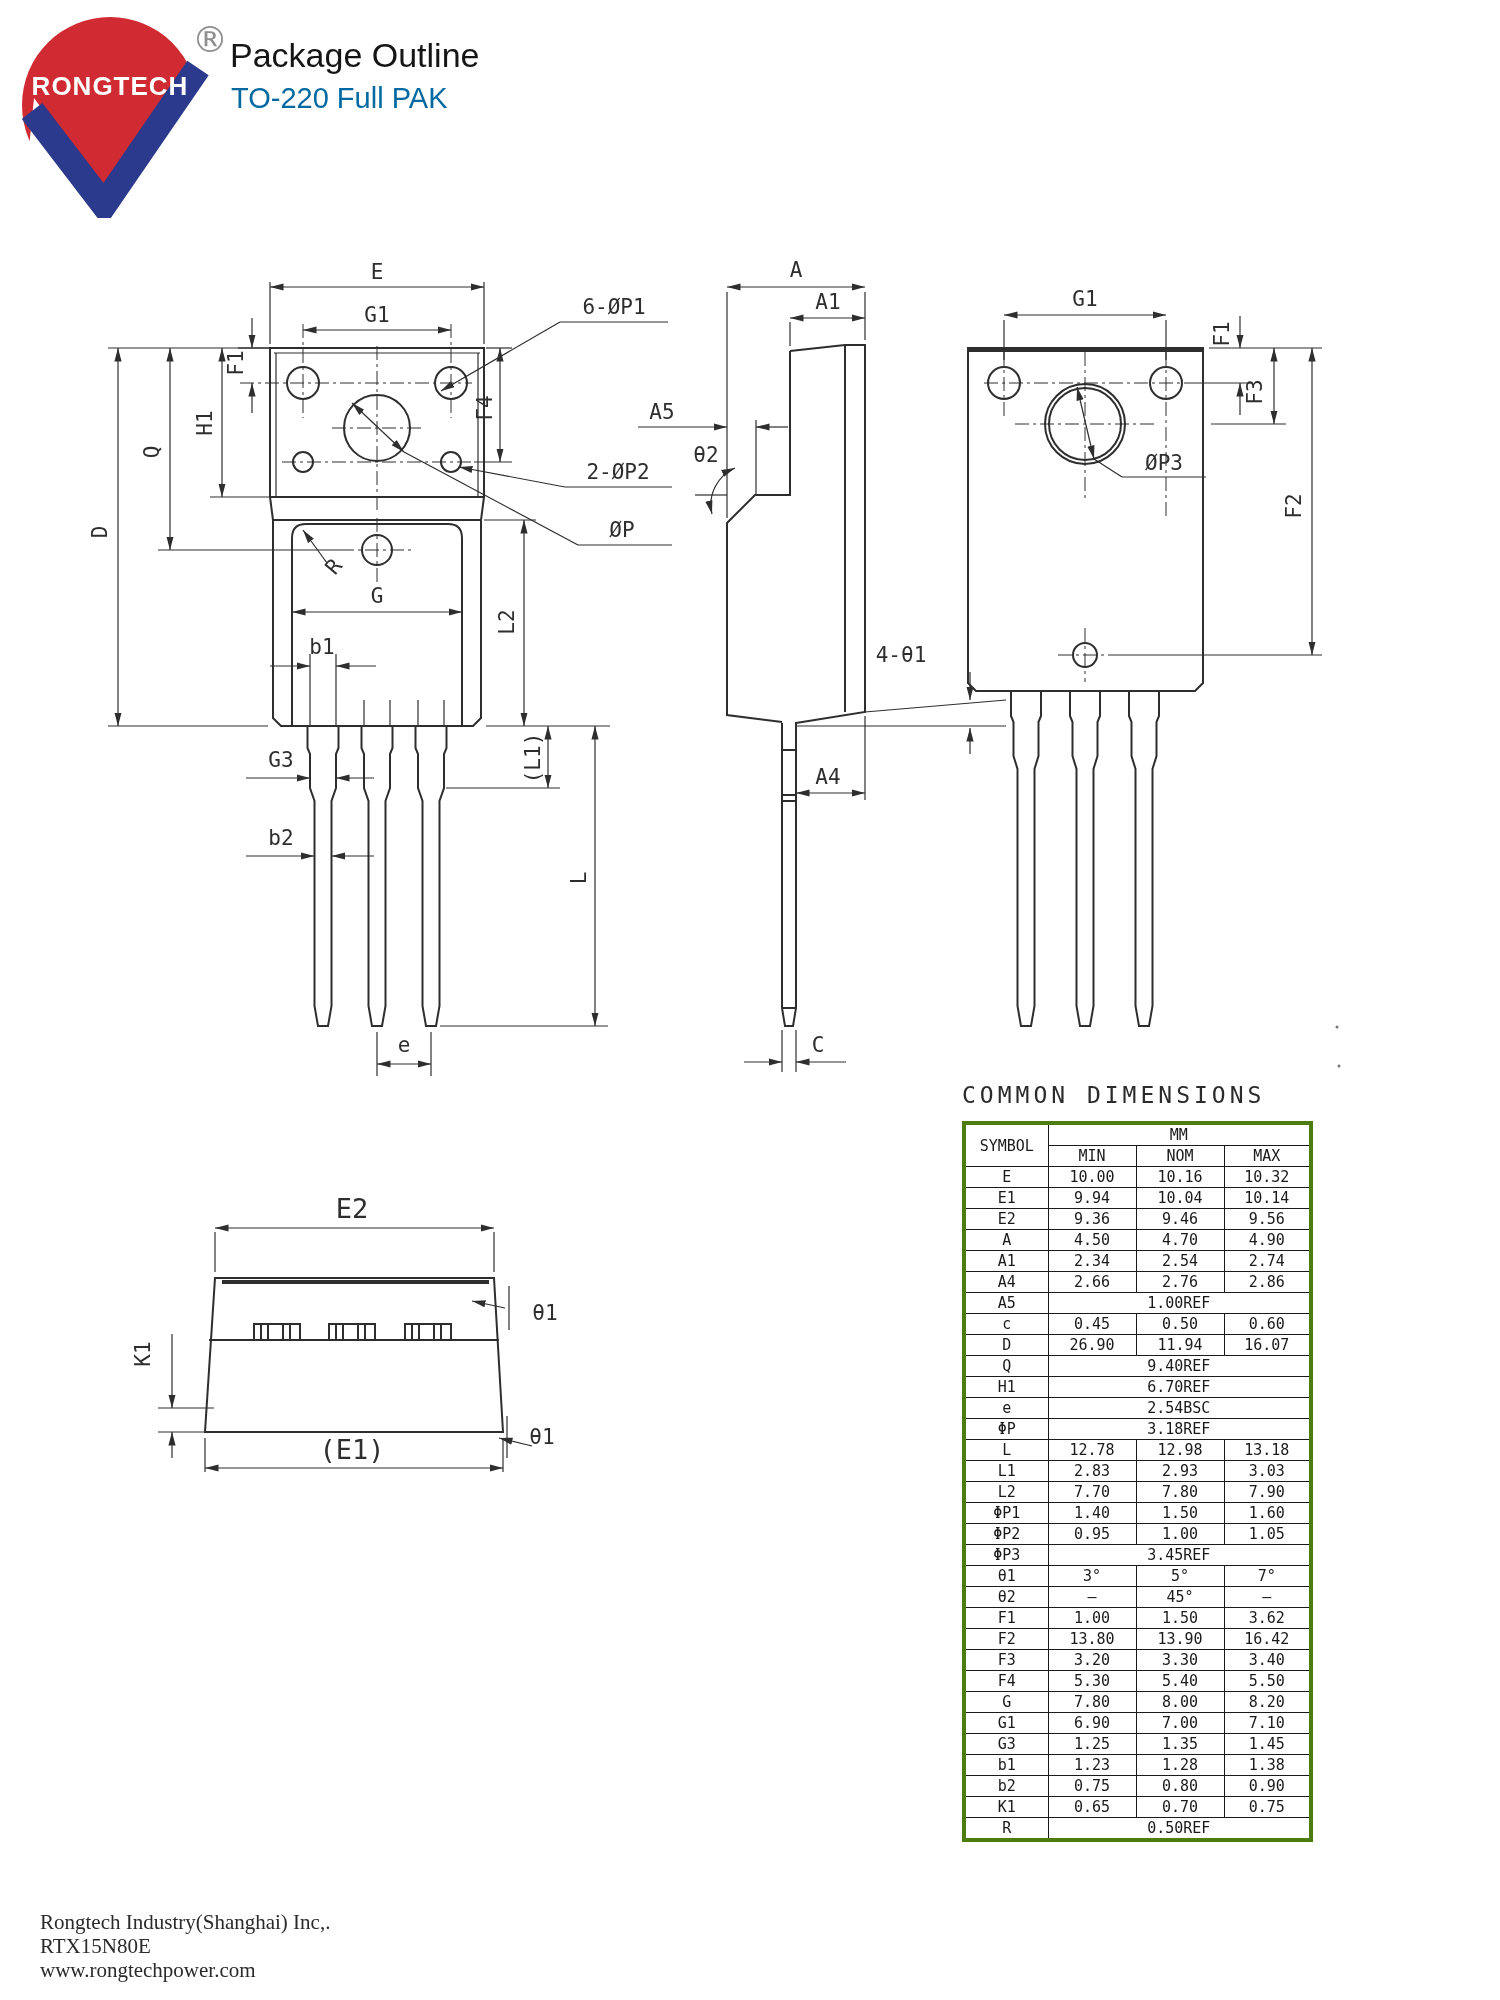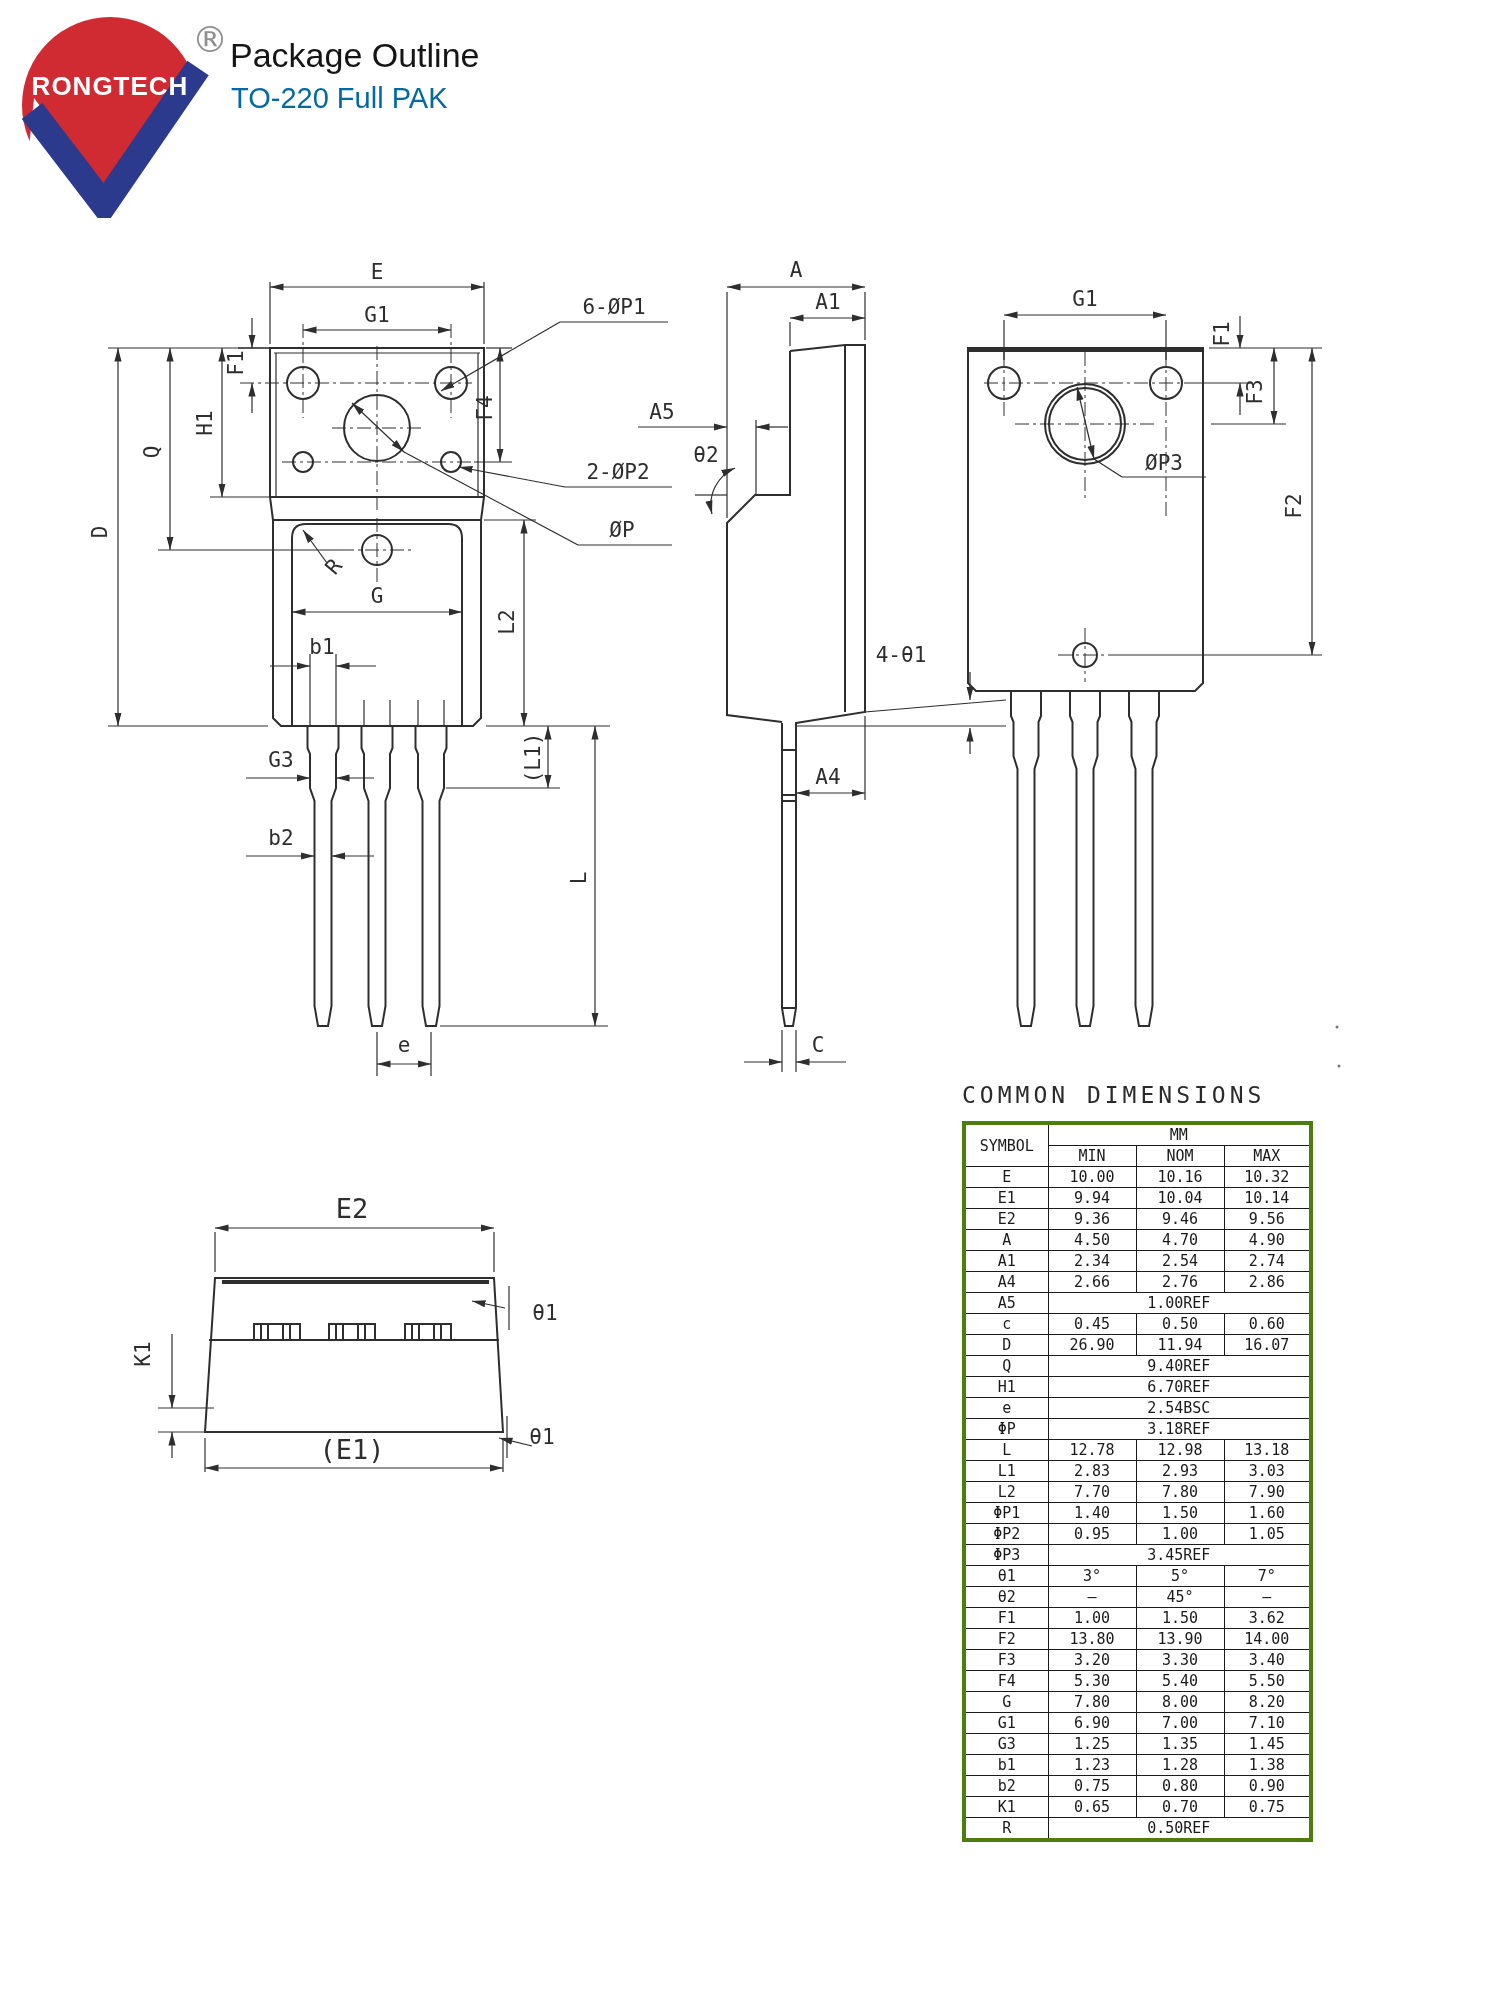--- a/index.html
+++ b/index.html
@@ -449,21 +449,21 @@
         <tr>
           <td>F1</td>
           <td>1.00</td>
           <td>1.50</td>
           <td>3.62</td>
         </tr>
         <tr>
           <td>F2</td>
           <td>13.80</td>
           <td>13.90</td>
-          <td>14.00</td>
+          <td>16.42</td>
         </tr>
         <tr>
           <td>F3</td>
           <td>3.20</td>
           <td>3.30</td>
           <td>3.40</td>
         </tr>
         <tr>
           <td>F4</td>
           <td>5.30</td>
@@ -506,14 +506,19 @@
           <td>0.70</td>
           <td>0.75</td>
         </tr>
         <tr>
           <td>R</td>
           <td colspan="3">0.50REF</td>
         </tr>
       </tbody>
   </table>
 
+  <div class="footer">
+    <div>Rongtech Industry(Shanghai) Inc,.</div>
+    <div>RTX15N80E</div>
+    <div>www.rongtechpower.com</div>
+  </div>
 
 </div>
 
 </body></html>

